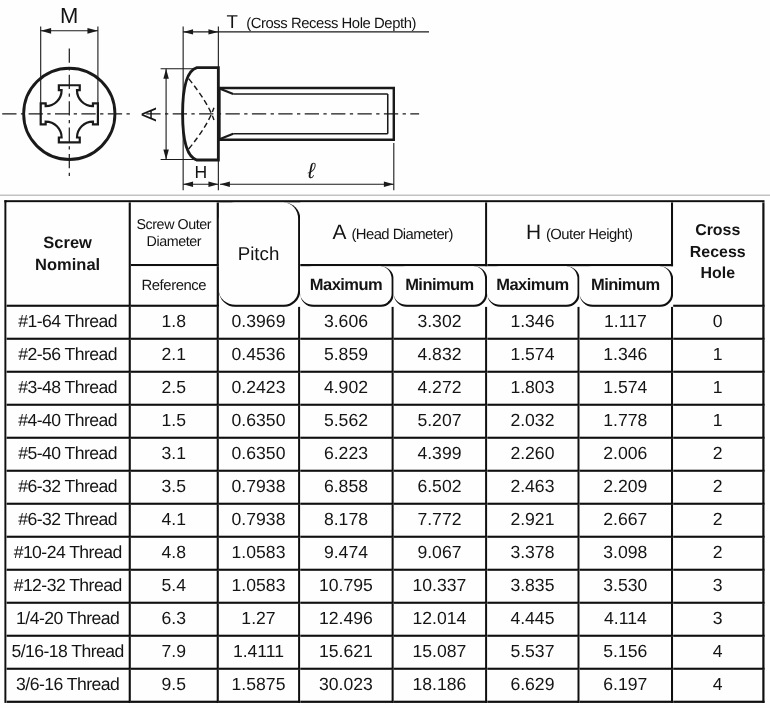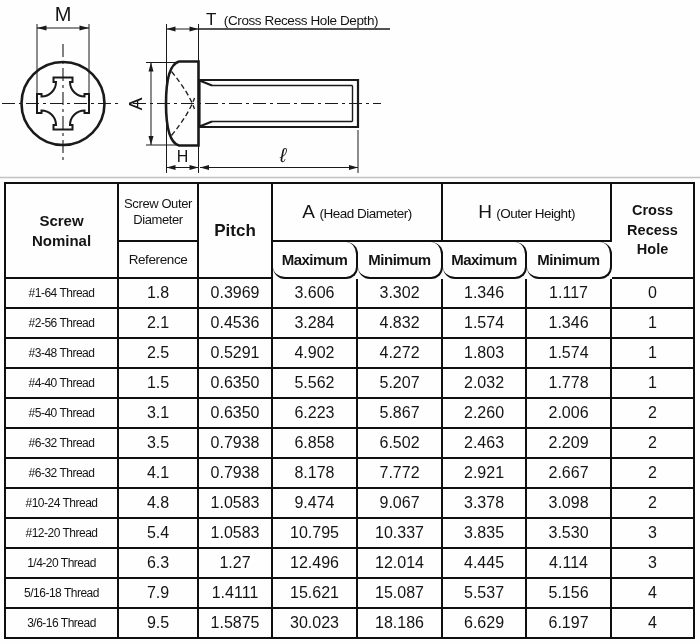--- a/index.html
+++ b/index.html
@@ -21,26 +21,26 @@
     text-align:center; vertical-align:middle; padding:0 1px;
     box-sizing:border-box; background:#fefefe; color:#141414;
     overflow:hidden;
   }
   tr.h1 { height:58px; }
   tr.h2 { height:37px; }
   .spec tbody tr { height:30px; }
   .th-nominal { font-size:15px; font-weight:bold; white-space:pre-line; line-height:1.3; }
   .th-outer   { font-size:13px; font-weight:normal; white-space:pre-line; line-height:1.2; letter-spacing:-0.4px; }
   .th-ref     { font-size:13.5px; font-weight:normal; letter-spacing:-0.4px; }
-  .th-pitch   { font-size:17px; font-weight:bold; }
+  .th-pitch   { font-size:17px; font-weight:normal;border-radius:15px; }
   .th-big     { font-size:19px; font-weight:normal; }
   .th-note    { font-size:13.5px; font-weight:normal; letter-spacing:-0.5px;margin-top:15px; }
   .th-maxmin  { font-size:15px; font-weight:bold; letter-spacing:-0.5px;border-radius:12px; }
   .th-cross   { font-size:14.5px; font-weight:bold; white-space:pre-line; line-height:1.35; }
-  td.lbl      { font-size:12px; letter-spacing:-0.5px; }
+  td.lbl      { font-size:16px; letter-spacing:-0.5px; }
   td.num      { font-size:16px; }
 </style>
 </head>
 <body>
 
 <div class="page">
 
   <svg class="drawing" width="700" height="180" viewBox="0 0 700 180">
 
     <g stroke="#1a1a1a">
@@ -138,30 +138,30 @@
       <td class="num">3.606</td>
       <td class="num">3.302</td>
       <td class="num">1.346</td>
       <td class="num">1.117</td>
       <td class="num">0</td>
     </tr>
         <tr>
       <td class="lbl">#2-56 Thread</td>
       <td class="num">2.1</td>
       <td class="num">0.4536</td>
-      <td class="num">3.284</td>
+      <td class="num">5.859</td>
       <td class="num">4.832</td>
       <td class="num">1.574</td>
       <td class="num">1.346</td>
       <td class="num">1</td>
     </tr>
         <tr>
       <td class="lbl">#3-48 Thread</td>
       <td class="num">2.5</td>
-      <td class="num">0.5291</td>
+      <td class="num">0.2423</td>
       <td class="num">4.902</td>
       <td class="num">4.272</td>
       <td class="num">1.803</td>
       <td class="num">1.574</td>
       <td class="num">1</td>
     </tr>
         <tr>
       <td class="lbl">#4-40 Thread</td>
       <td class="num">1.5</td>
       <td class="num">0.6350</td>
@@ -169,21 +169,21 @@
       <td class="num">5.207</td>
       <td class="num">2.032</td>
       <td class="num">1.778</td>
       <td class="num">1</td>
     </tr>
         <tr>
       <td class="lbl">#5-40 Thread</td>
       <td class="num">3.1</td>
       <td class="num">0.6350</td>
       <td class="num">6.223</td>
-      <td class="num">5.867</td>
+      <td class="num">4.399</td>
       <td class="num">2.260</td>
       <td class="num">2.006</td>
       <td class="num">2</td>
     </tr>
         <tr>
       <td class="lbl">#6-32 Thread</td>
       <td class="num">3.5</td>
       <td class="num">0.7938</td>
       <td class="num">6.858</td>
       <td class="num">6.502</td>
@@ -205,21 +205,21 @@
       <td class="lbl">#10-24 Thread</td>
       <td class="num">4.8</td>
       <td class="num">1.0583</td>
       <td class="num">9.474</td>
       <td class="num">9.067</td>
       <td class="num">3.378</td>
       <td class="num">3.098</td>
       <td class="num">2</td>
     </tr>
         <tr>
-      <td class="lbl">#12-20 Thread</td>
+      <td class="lbl">#12-32 Thread</td>
       <td class="num">5.4</td>
       <td class="num">1.0583</td>
       <td class="num">10.795</td>
       <td class="num">10.337</td>
       <td class="num">3.835</td>
       <td class="num">3.530</td>
       <td class="num">3</td>
     </tr>
         <tr>
       <td class="lbl">1/4-20 Thread</td>

